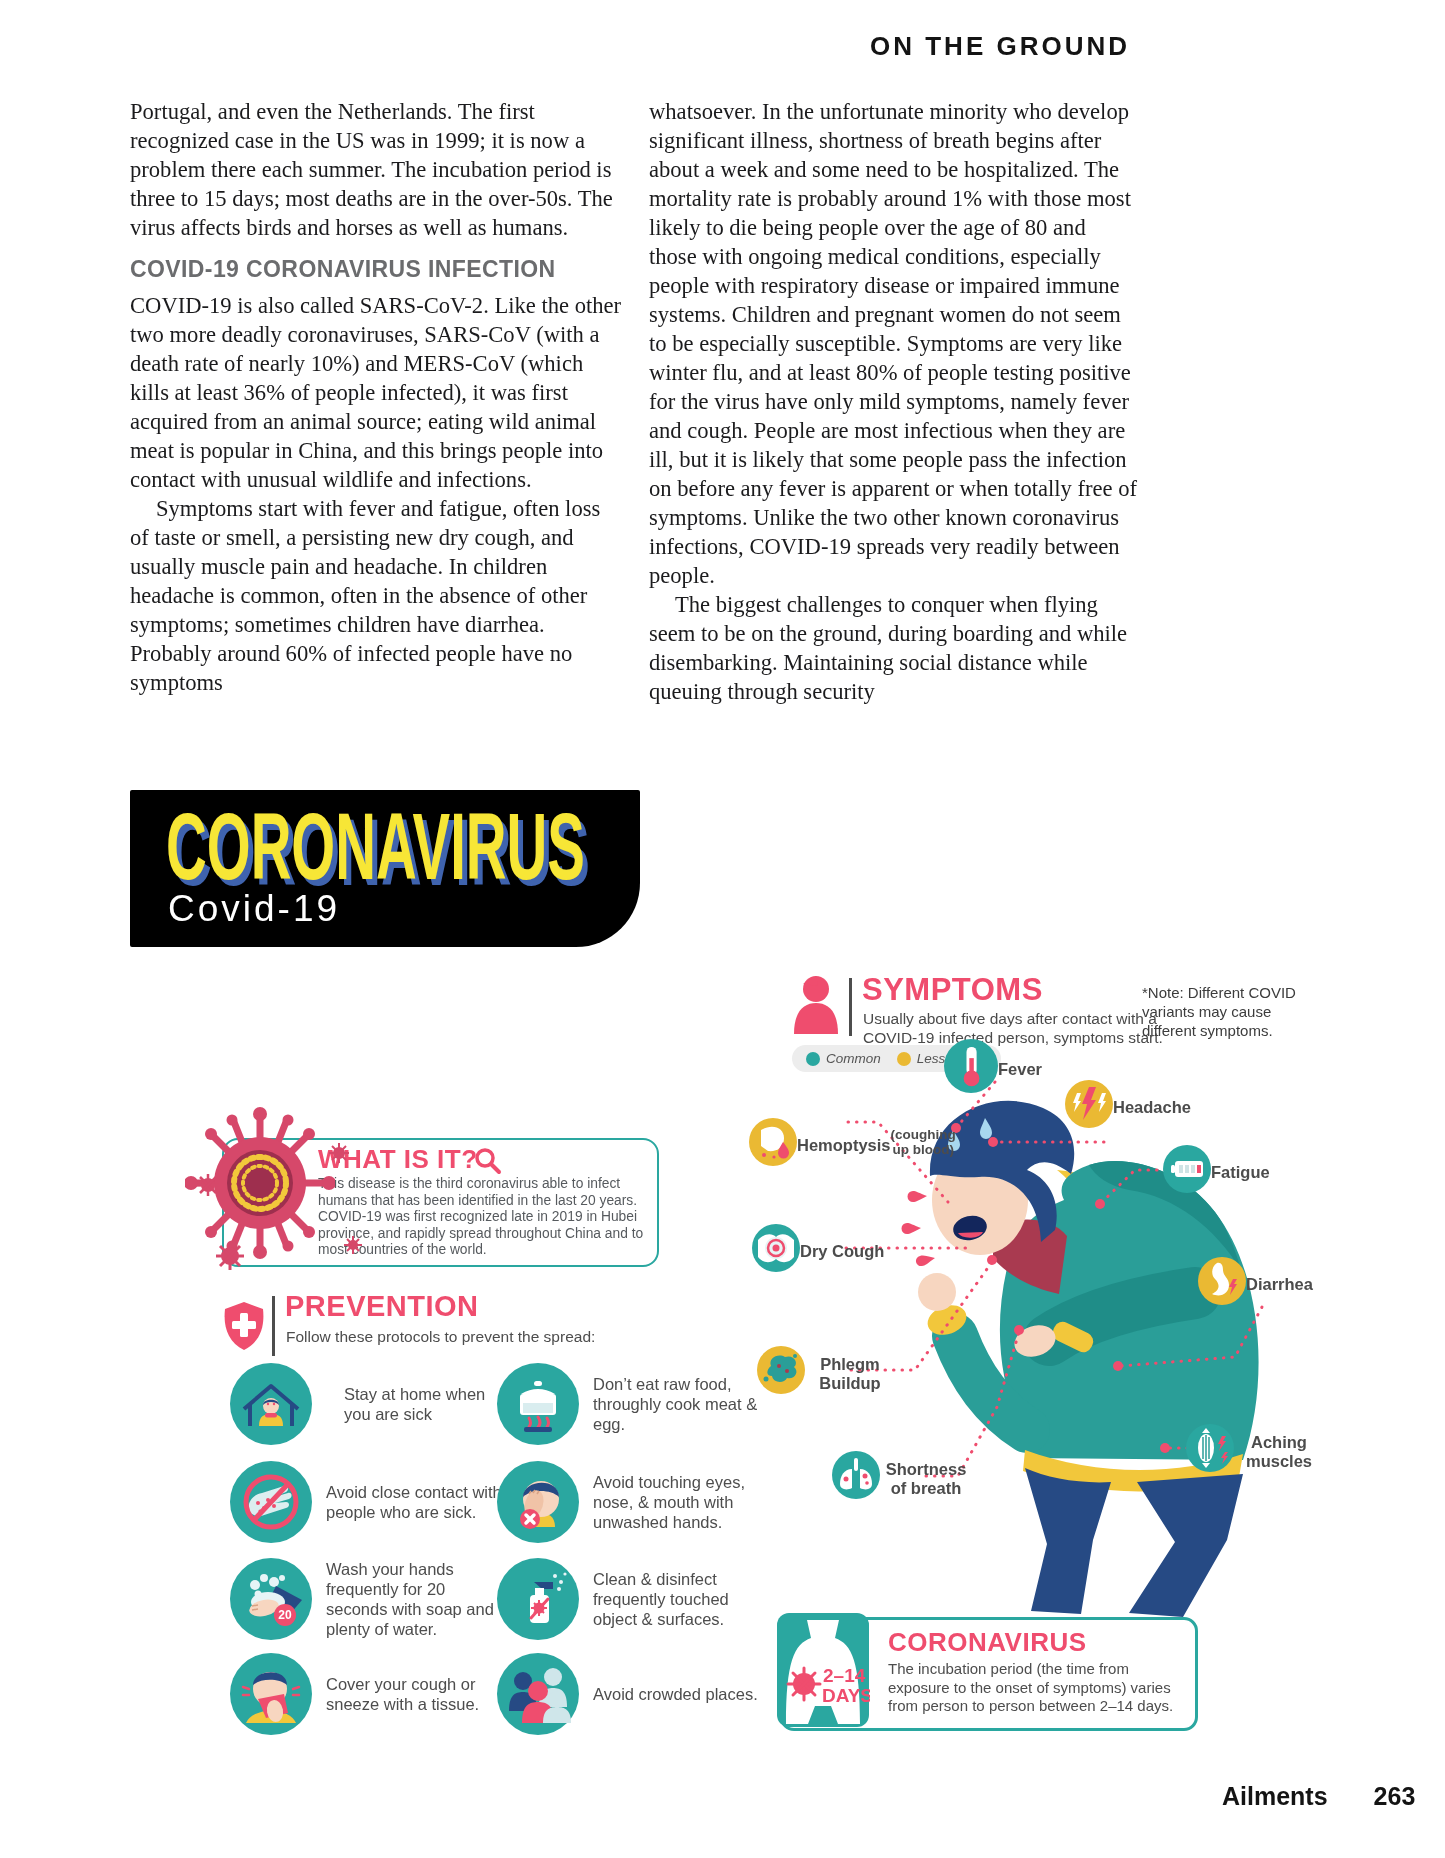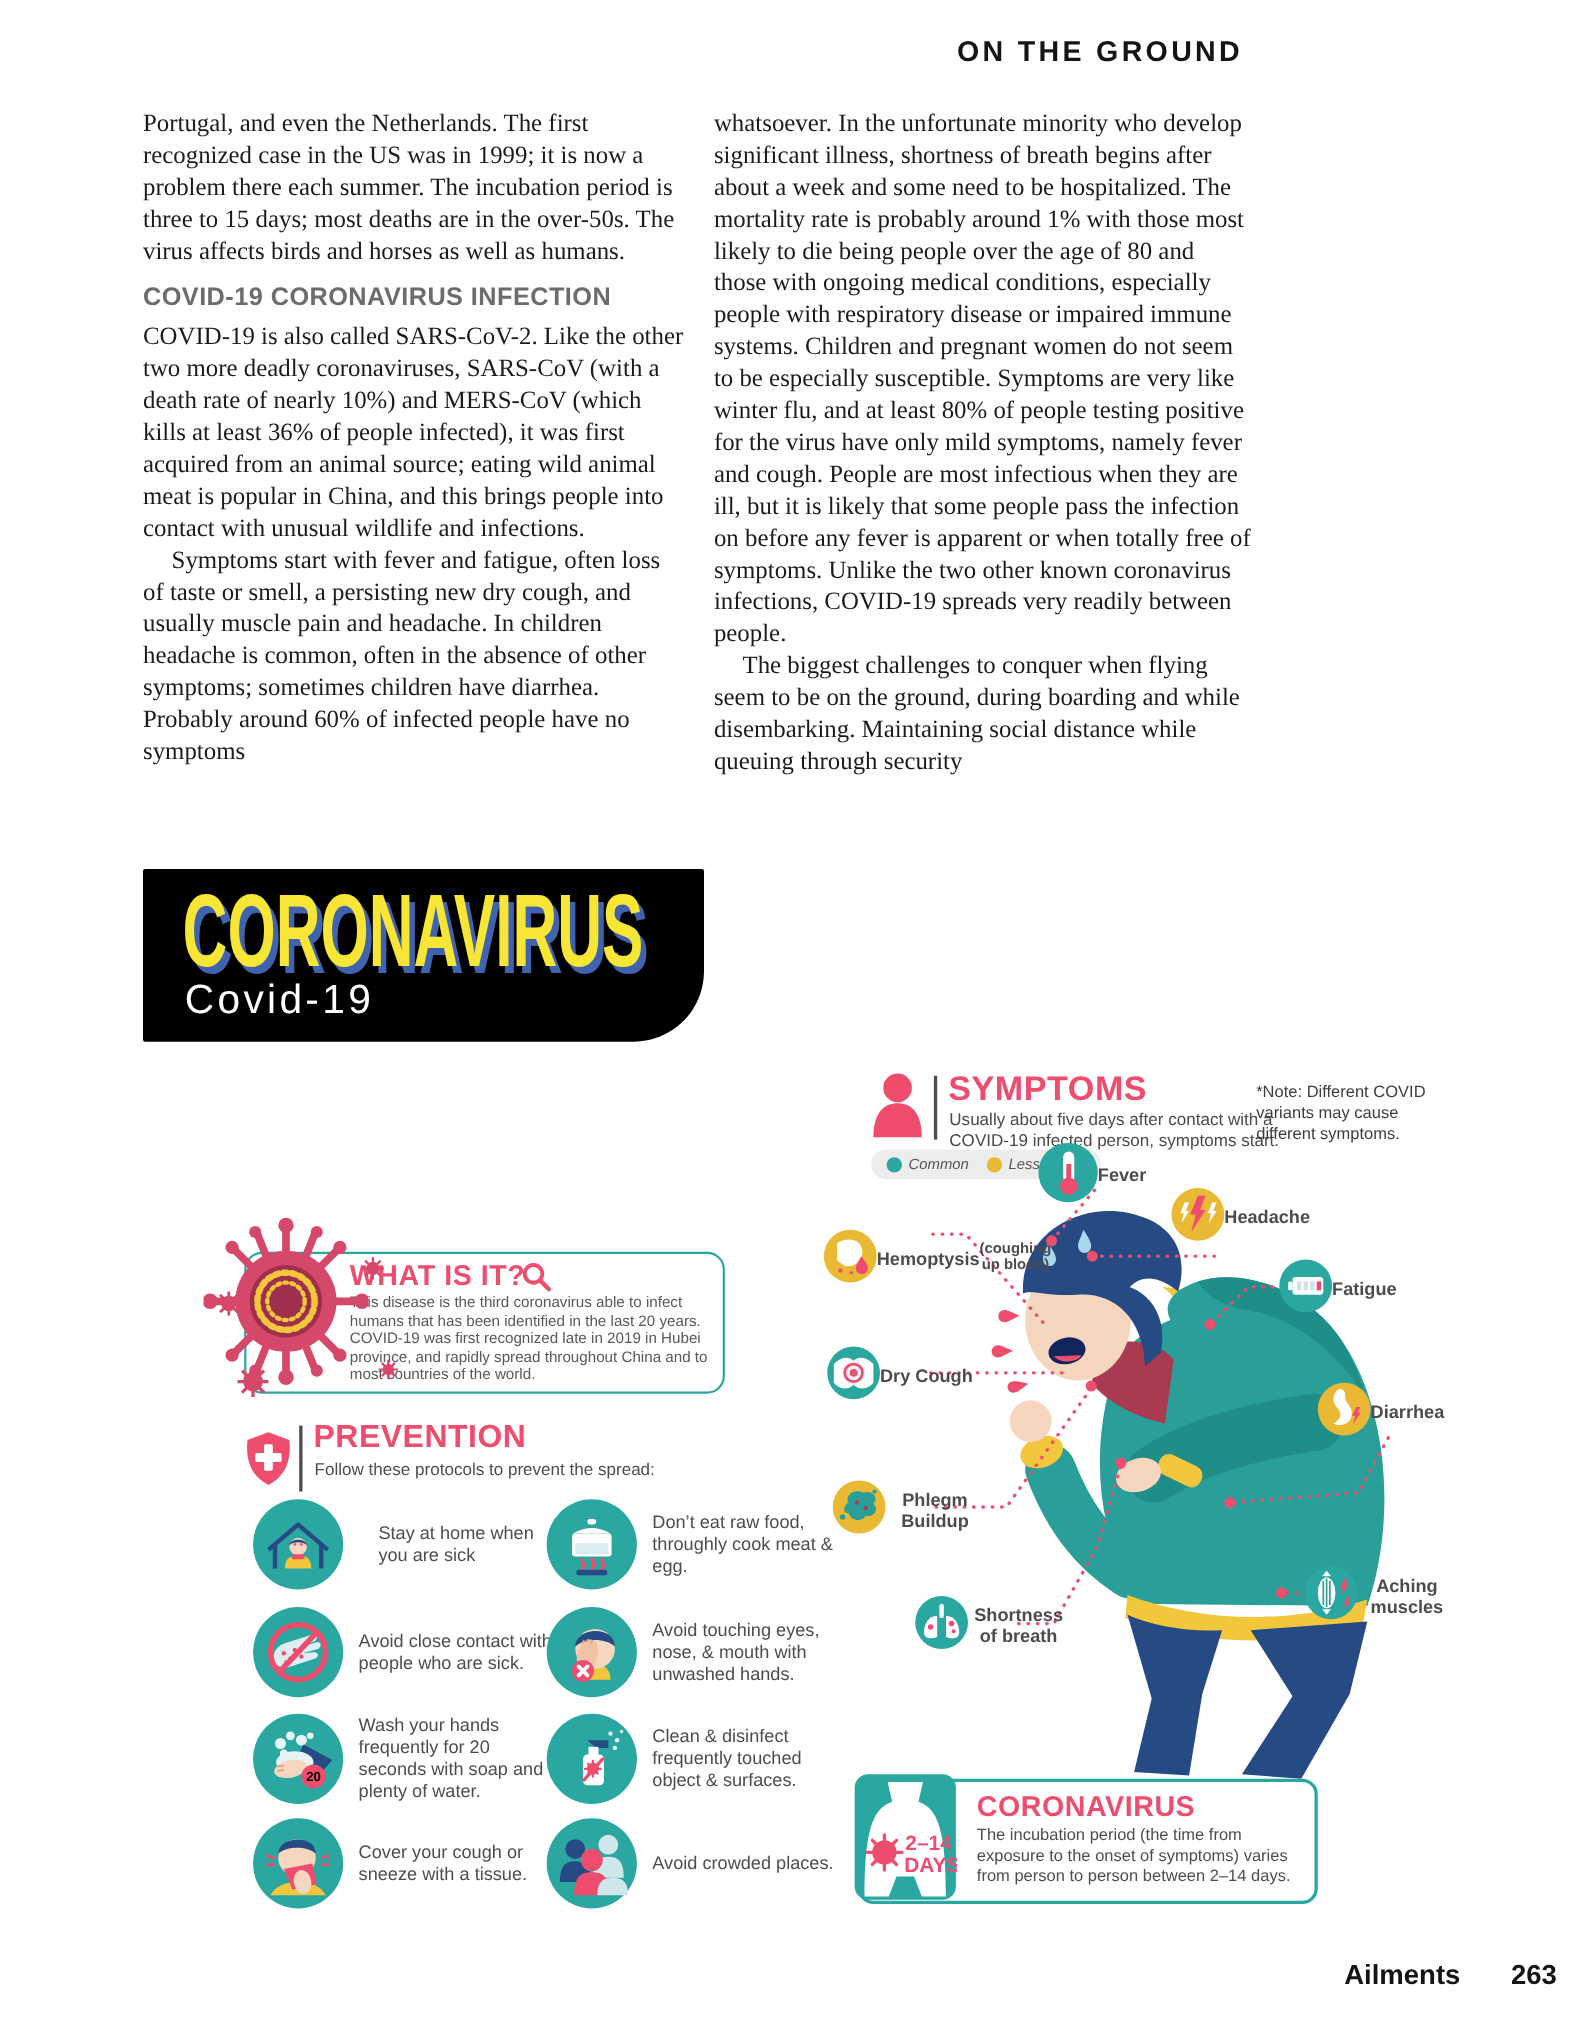--- a/index.html
+++ b/index.html
@@ -35,21 +35,21 @@
 
   
   .shield{left:222px;top:1300px;}
   .prev-divider{left:272px;top:1296px;width:3px;height:60px;background:#4d4d4d;}
   .prev-title{left:285px;top:1290px;font-size:29px;font-weight:700;color:#ef4d6e;letter-spacing:0.5px;}
   .prev-sub{left:286px;top:1328px;font-size:15.5px;color:#4d4d4d;}
   .prev-item{position:absolute;display:flex;align-items:center;gap:14px;width:272px;}
   .prev-icon{width:82px;height:82px;border-radius:50%;background:#2aa7a0;flex:none;position:relative;}
   .prev-text{font-size:16.5px;line-height:20px;color:#4d4d4d;}
   .badge20{position:absolute;left:44px;top:46px;width:22px;height:22px;border-radius:50%;background:#ef4d6e;
-           color:#000000;font-size:12px;font-weight:700;display:flex;align-items:center;justify-content:center;}
+           color:#ffffff;font-size:12px;font-weight:700;display:flex;align-items:center;justify-content:center;}
 
   
   .sym-person{left:790px;top:974px;}
   .sym-divider{left:849px;top:978px;width:3px;height:58px;background:#4d4d4d;}
   .sym-title{left:862px;top:972px;font-size:31px;font-weight:700;color:#ef4d6e;letter-spacing:0.5px;}
   .sym-sub{left:863px;top:1009px;width:312px;font-size:15.5px;line-height:19px;color:#4a4a4a;}
   .sym-note{left:1142px;top:983px;width:162px;font-size:15px;line-height:19px;font-weight:400;color:#3c3c3c;}
   .legend{left:792px;top:1045px;height:27px;background:#ededed;border-radius:14px;display:flex;
           align-items:center;padding:0 14px;gap:16px;}
   .legend-item{display:flex;align-items:center;gap:6px;font-size:13.5px;font-style:italic;color:#555;}

